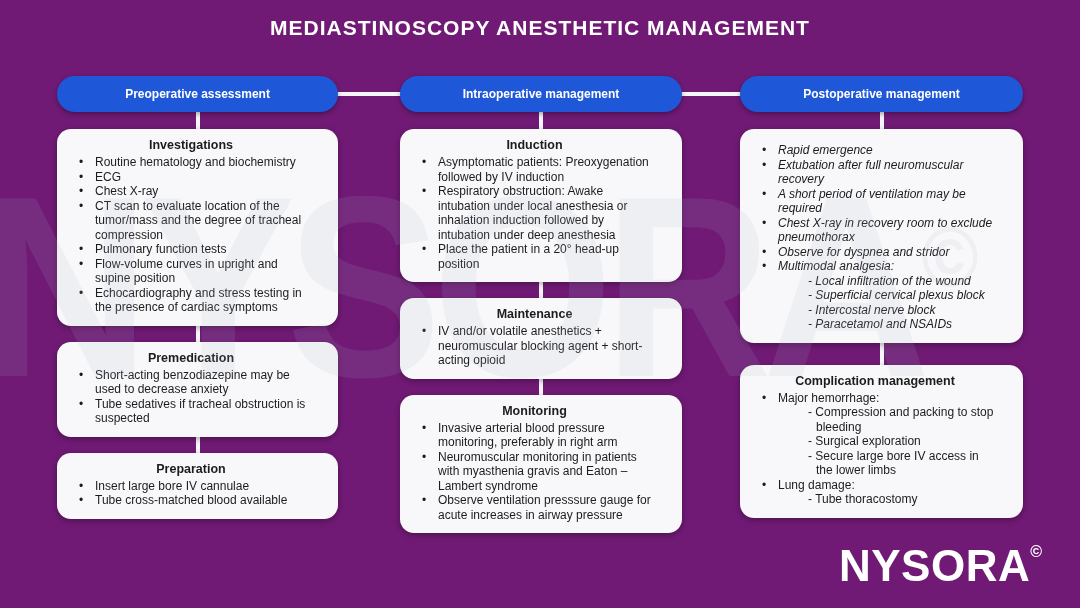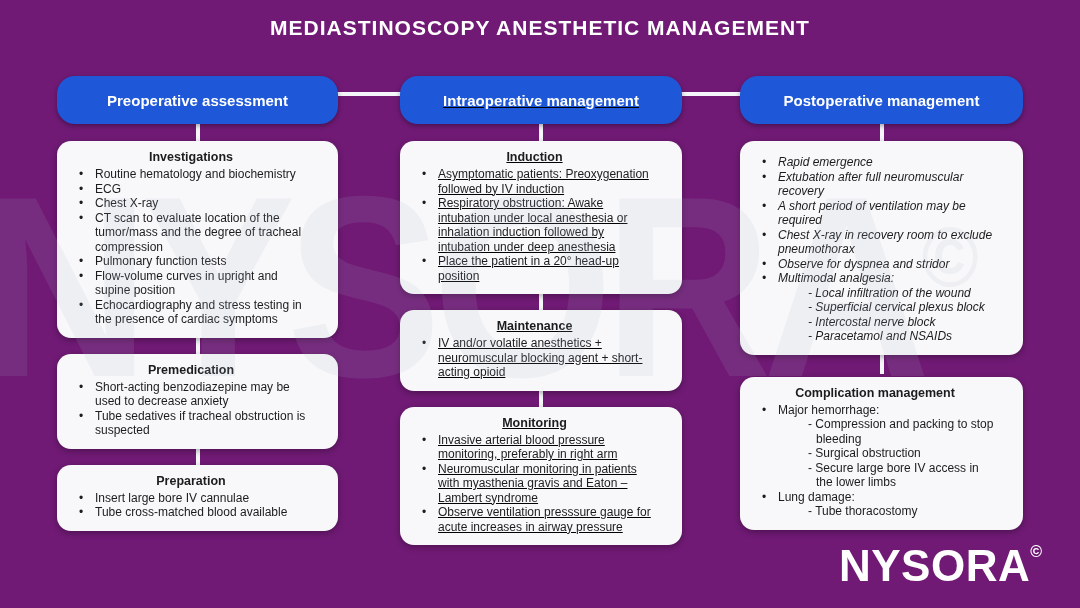--- a/index.html
+++ b/index.html
@@ -21,33 +21,33 @@
     transform:scaleX(0.9);transform-origin:left center;
   }
   .watermark sup{font-size:86px;vertical-align:90px;letter-spacing:0;}
   
   .hline{position:absolute;height:4px;background:#f5f6fa;z-index:1;}
   .hline.h1{left:337px;top:92px;width:64px;}
   .hline.h2{left:681px;top:92px;width:60px;}
   
   .col{position:absolute;top:76px;z-index:2;}
   .col0{left:57px;width:281px;}
-  .col1{left:400px;width:282px;text-decoration:underline;}
+  .col1{left:400px;width:282px;}
   .col2{left:740px;width:283px;}
   .vline{
     position:absolute;left:50%;transform:translateX(-50%);
     width:4px;top:20px;background:#f5f6fa;z-index:0;
   }
   .col0 .vline{height:370px;}
   .col1 .vline{height:340px;}
   .col2 .vline{height:278px;}
   .pill{
-    position:relative;z-index:1;height:48px;border-radius:18px;
+    position:relative;z-index:1;height:36px;border-radius:18px;
     background:#1e57d8;display:flex;align-items:center;justify-content:center;
-    color:#ffffff;font-size:15px;font-weight:700;
+    color:#ffffff;font-size:12px;font-weight:700;
     box-shadow:0 2px 5px rgba(0,0,0,0.35);
   }
   .box{
     position:relative;z-index:1;background:#f8f8fa;border-radius:14px;
     padding:9px 25px 11px 12px;margin-top:16px;color:#1c1c1e;
     box-shadow:0 2px 6px rgba(0,0,0,0.32);
   }
   .col .pill + .box{margin-top:17px;}
   .col2 .box + .box{margin-top:22px;}
   .box.no-title{padding-top:14px;font-style:italic;}
@@ -141,21 +141,21 @@
           <div class="item">Multimodal analgesia:</div>
           <div class="sub">Local infiltration of the wound</div>
           <div class="sub">Superficial cervical plexus block</div>
           <div class="sub">Intercostal nerve block</div>
           <div class="sub">Paracetamol and NSAIDs</div>
         </div>
         <div class="box">
           <div class="box-title">Complication management</div>
           <div class="item">Major hemorrhage:</div>
           <div class="sub">Compression and packing to stop bleeding</div>
-          <div class="sub">Surgical obstruction</div>
+          <div class="sub">Surgical exploration</div>
           <div class="sub">Secure large bore IV access in the lower limbs</div>
           <div class="item">Lung damage:</div>
           <div class="sub">Tube thoracostomy</div>
         </div>
       </div>
     </div>
 
   <div class="logo"><span>NYSORA</span><sup>©</sup></div>
 </div>
 

